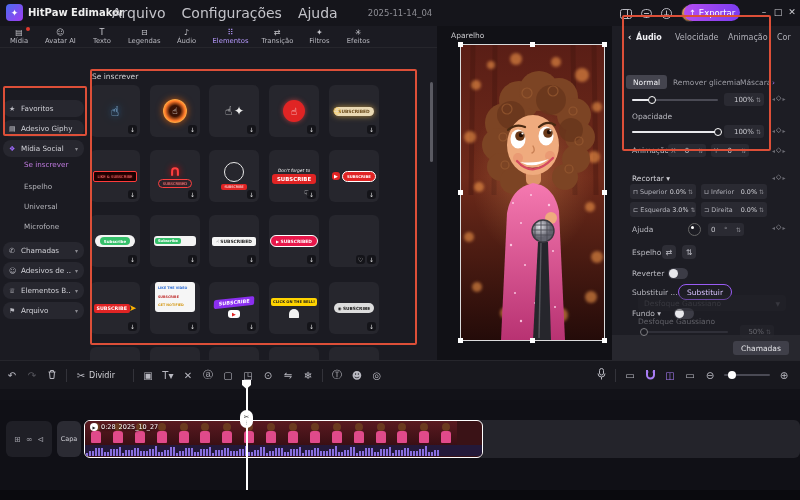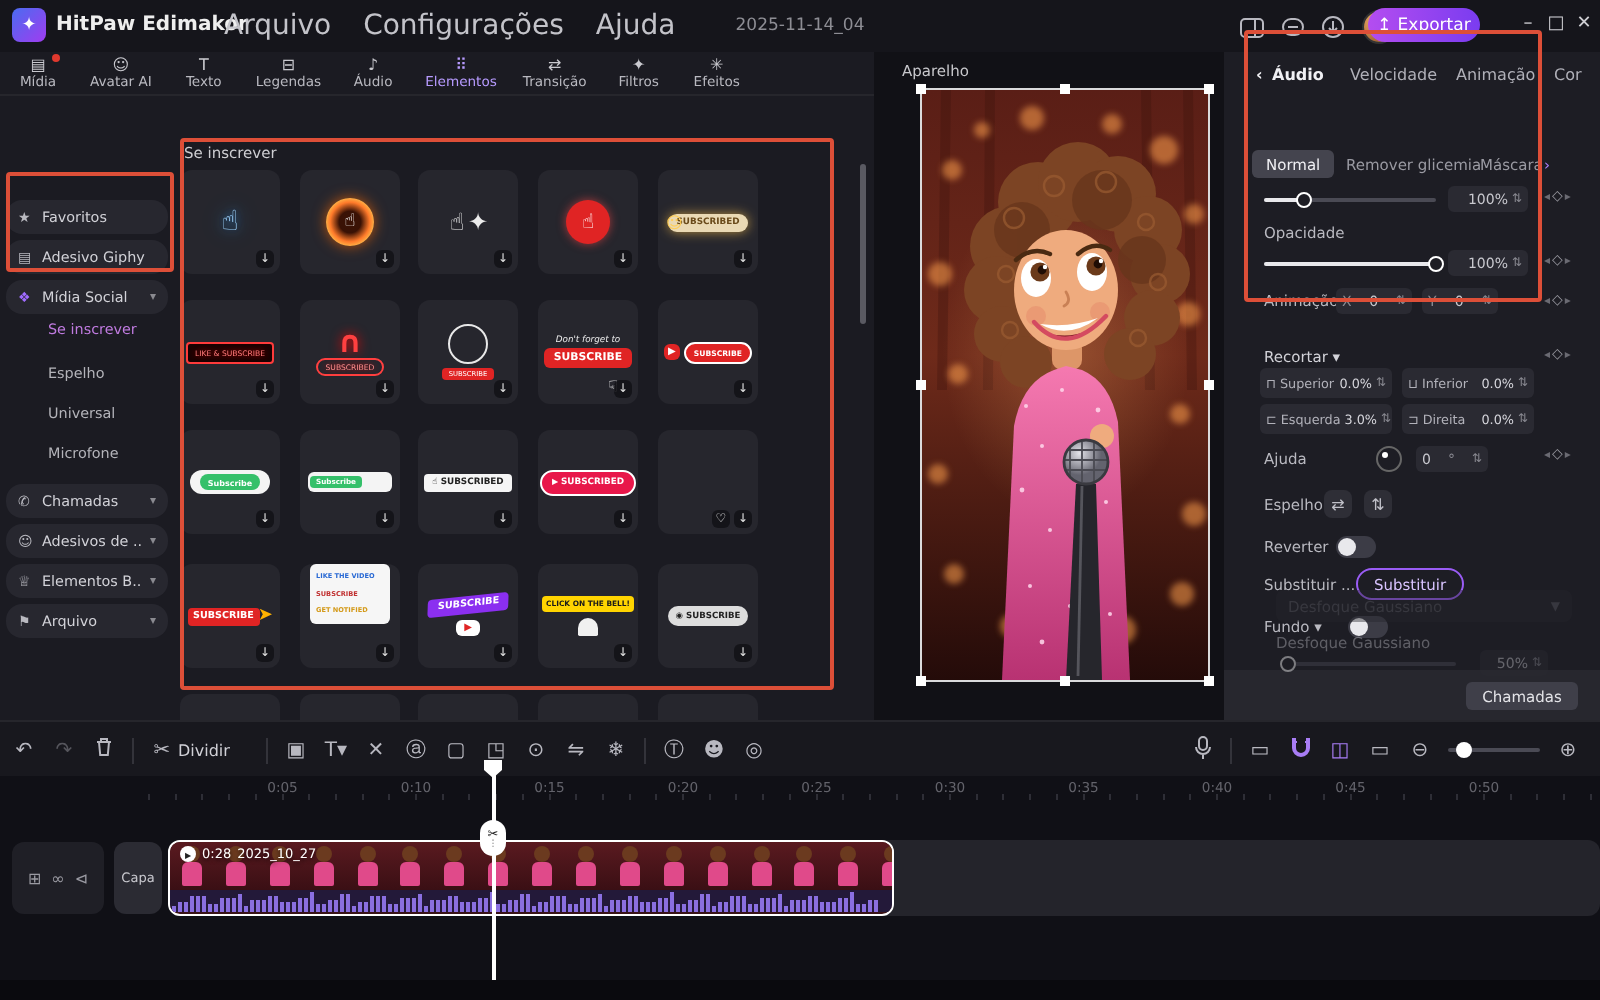--- a/index.html
+++ b/index.html
@@ -152,21 +152,21 @@
   .ruler{left:0;top:388px;width:800px;height:12px;background:#101016;
          background-image:repeating-linear-gradient(90deg,#2e2e36 0 1px,transparent 1px 13.35px);
          background-position:74px bottom;background-size:100% 3px;background-repeat:no-repeat;}
   .tick{position:absolute;top:2px;transform:translateX(-50%);font-size:6.8px;color:#63636b;}
   .tracks{left:0;top:400px;width:800px;height:90px;background:#101016;}
   .thead{position:absolute;left:6px;top:21px;width:46px;height:36px;border-radius:6px;background:#1f1f26;
          display:flex;align-items:center;justify-content:center;gap:5px;font-size:8px;color:#9a9aa2;}
   .capa{position:absolute;left:57px;top:21px;width:24px;height:36px;border-radius:6px;background:#2b2b33;
         display:flex;align-items:center;justify-content:center;font-size:6.5px;color:#c8c8ce;}
   .lane{position:absolute;left:84px;top:20px;width:716px;height:38px;border-radius:6px;background:#24242b;}
-  .clip{position:absolute;left:84px;top:20px;width:363px;height:38px;border-radius:6px;border:1.5px solid #fff;
+  .clip{position:absolute;left:84px;top:20px;width:399px;height:38px;border-radius:6px;border:1.5px solid #fff;
         box-sizing:border-box;overflow:hidden;background:#3a1216;}
   .thumbs{position:absolute;left:0;top:0;width:100%;height:24px;display:flex;}
   .thumb{width:21.9px;height:24px;flex:0 0 auto;position:relative;background:linear-gradient(180deg,#5a1a20,#3a0f14);}
   .thumb::before{content:"";position:absolute;left:7px;top:2px;width:8px;height:8px;border-radius:50%;background:#6b3a1f;}
   .thumb::after{content:"";position:absolute;left:6px;top:10px;width:10px;height:12px;border-radius:3px 3px 1px 1px;background:#e04a8a;}
   .wave{position:absolute;left:0;top:24px;width:100%;height:11px;background:#231939;display:flex;align-items:flex-end;gap:1px;padding-left:1px;}
   .wbar{width:2px;background:#8a6fe0;flex:0 0 auto;}
   .cliplabel{position:absolute;left:5px;top:2px;display:flex;align-items:center;gap:3px;z-index:3;}
   .playdot{width:8px;height:8px;border-radius:50%;background:#fff;color:#222;font-size:4px;display:flex;align-items:center;justify-content:center;}
   .cliplabel .ct{font-size:6.5px;color:#fff;text-shadow:0 1px 2px rgba(0,0,0,.8);}
@@ -734,32 +734,20 @@
         </svg></span>
     <span class="ti purple">◫</span>
     <span class="ti">▭</span>
     <span class="ti">⊖</span>
     <span class="zslider">
         <span class="zk"></span>
       </span>
     <span class="ti" style="margin-right:6px">⊕</span>
   </div>
 
-  <div class="ab ruler" id="ruler">
-      <span class="tick" style="left: 141.25px;">0:05</span>
-      <span class="tick" style="left: 208px;">0:10</span>
-      <span class="tick" style="left: 274.75px;">0:15</span>
-      <span class="tick" style="left: 341.5px;">0:20</span>
-      <span class="tick" style="left: 408.25px;">0:25</span>
-      <span class="tick" style="left: 475px;">0:30</span>
-      <span class="tick" style="left: 541.75px;">0:35</span>
-      <span class="tick" style="left: 608.5px;">0:40</span>
-      <span class="tick" style="left: 675.25px;">0:45</span>
-      <span class="tick" style="left: 742px;">0:50</span>
-    </div>
 
   <div class="ab tracks">
     <div class="lane"></div>
     <div class="thead">
       <span>⊞</span>
       <span>∞</span>
       <span>⊲</span>
     </div>
     <div class="capa">Capa</div>
     <div class="clip">

